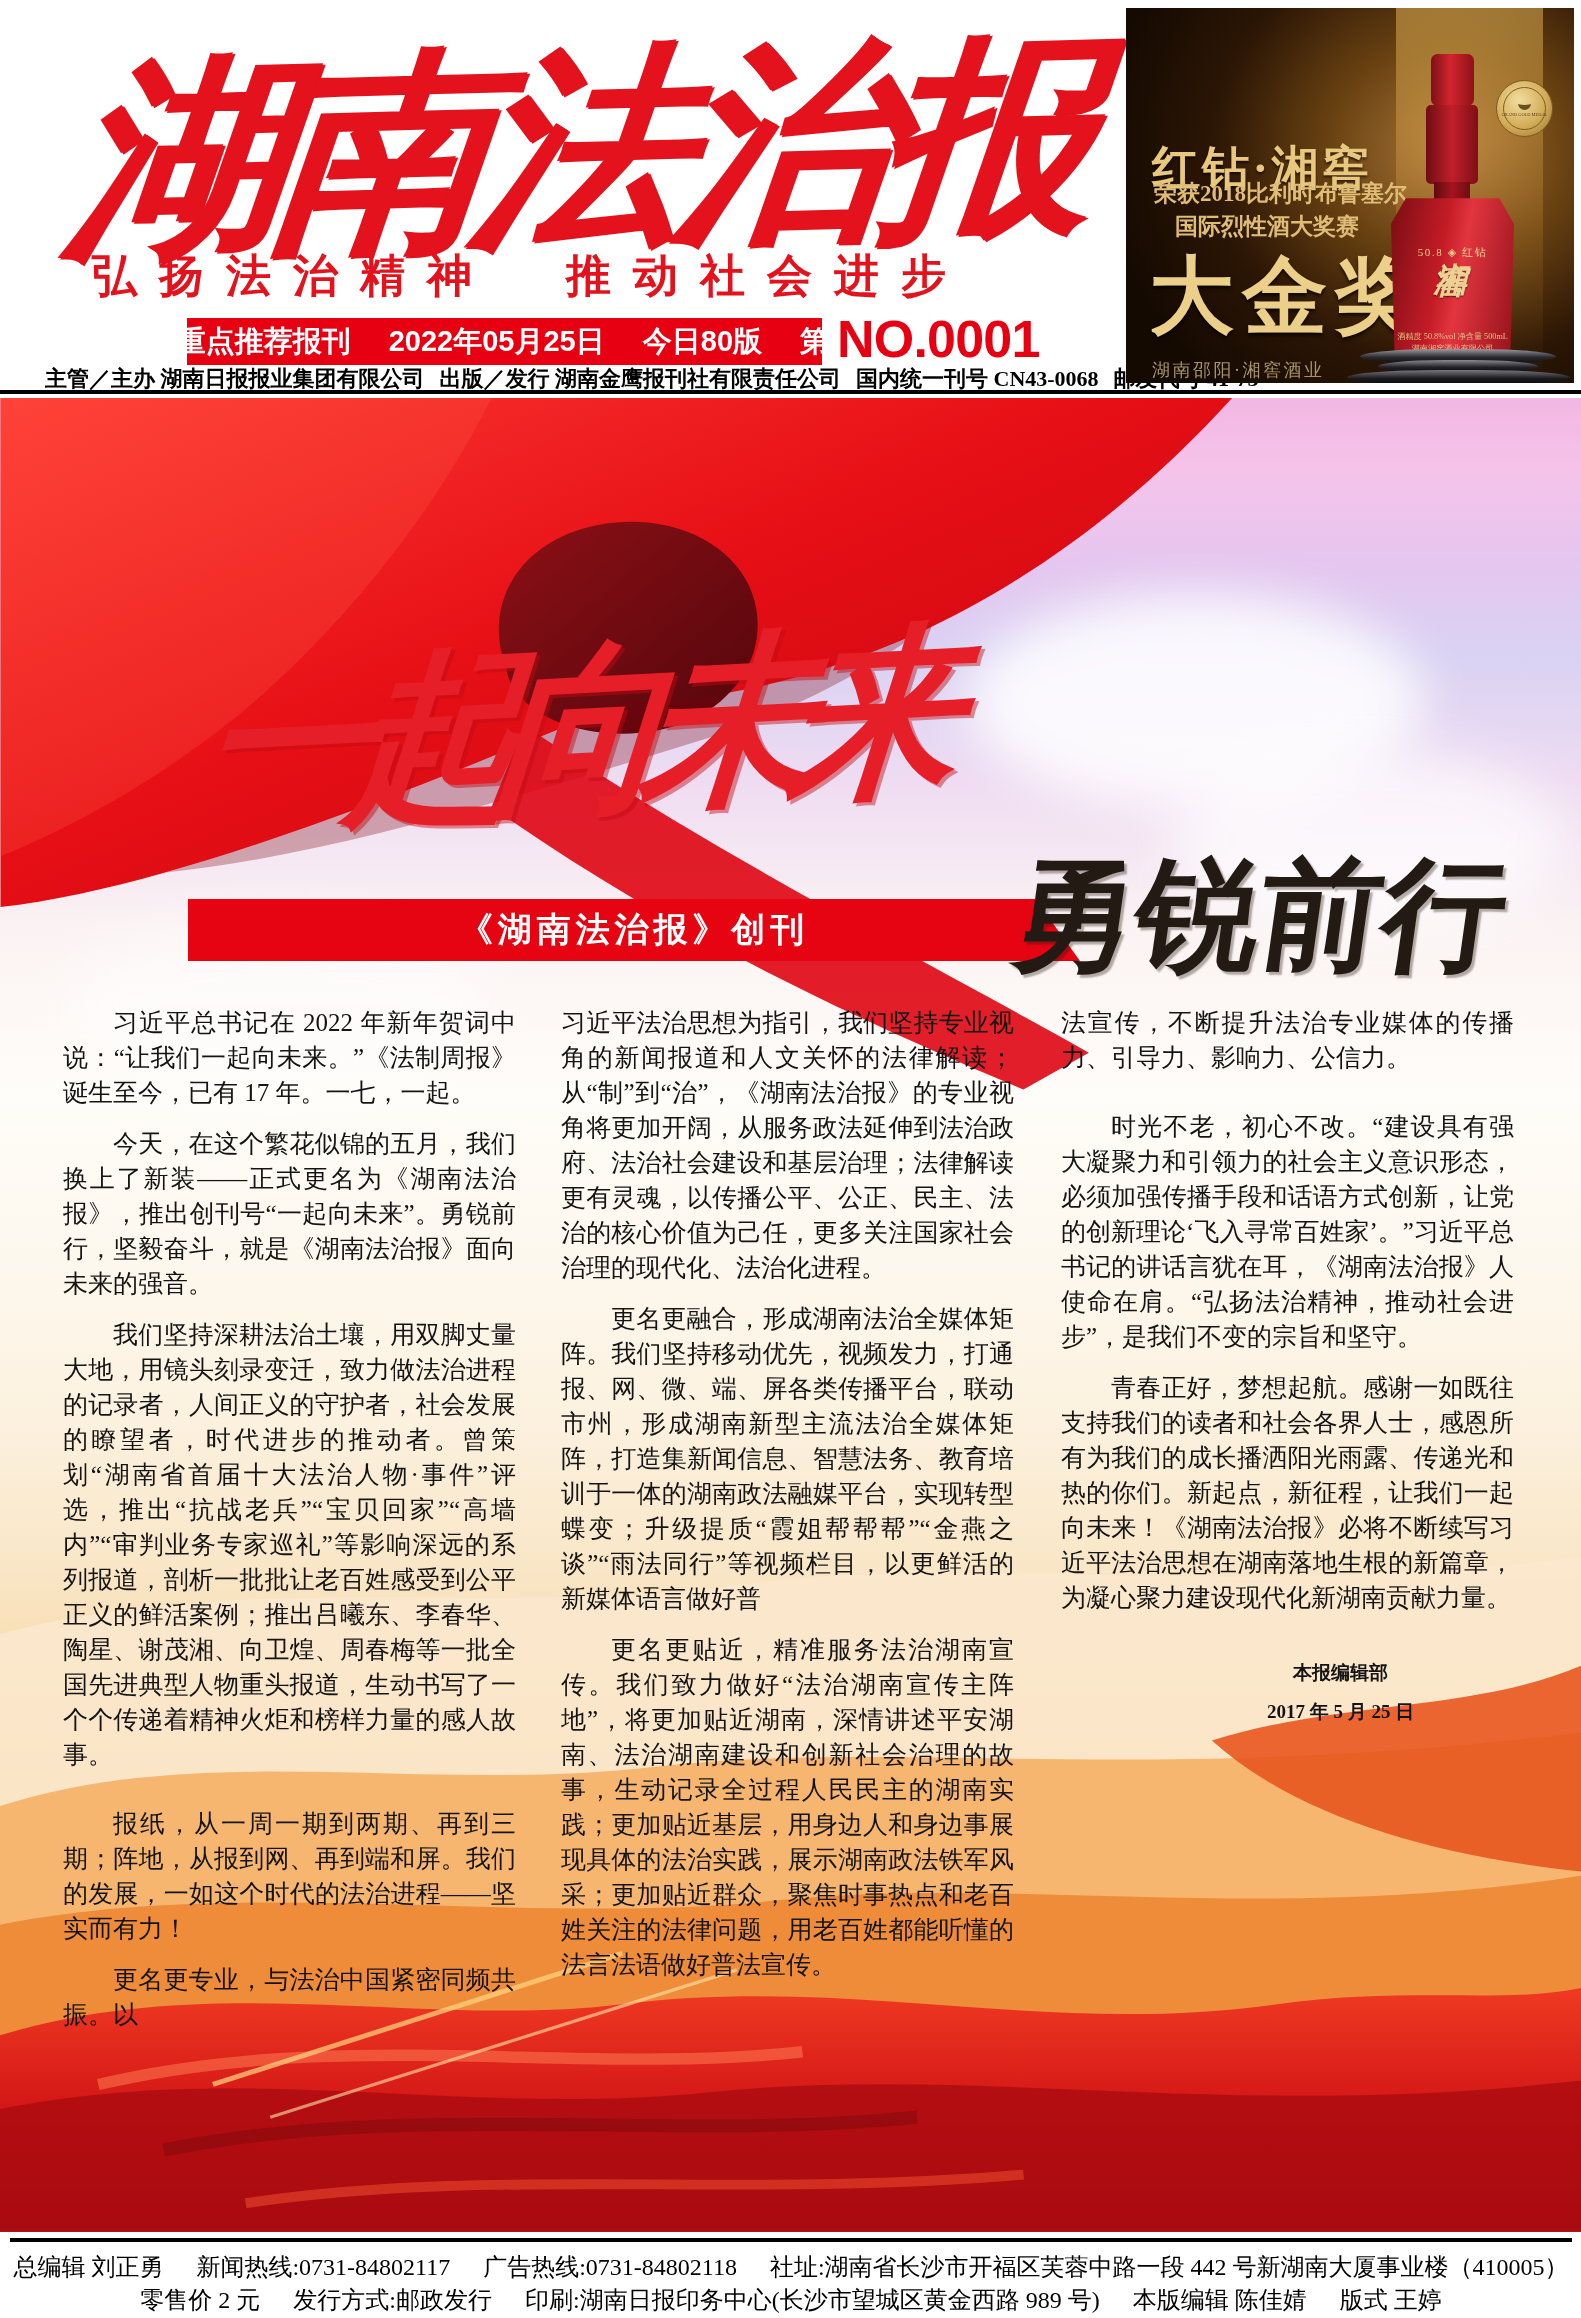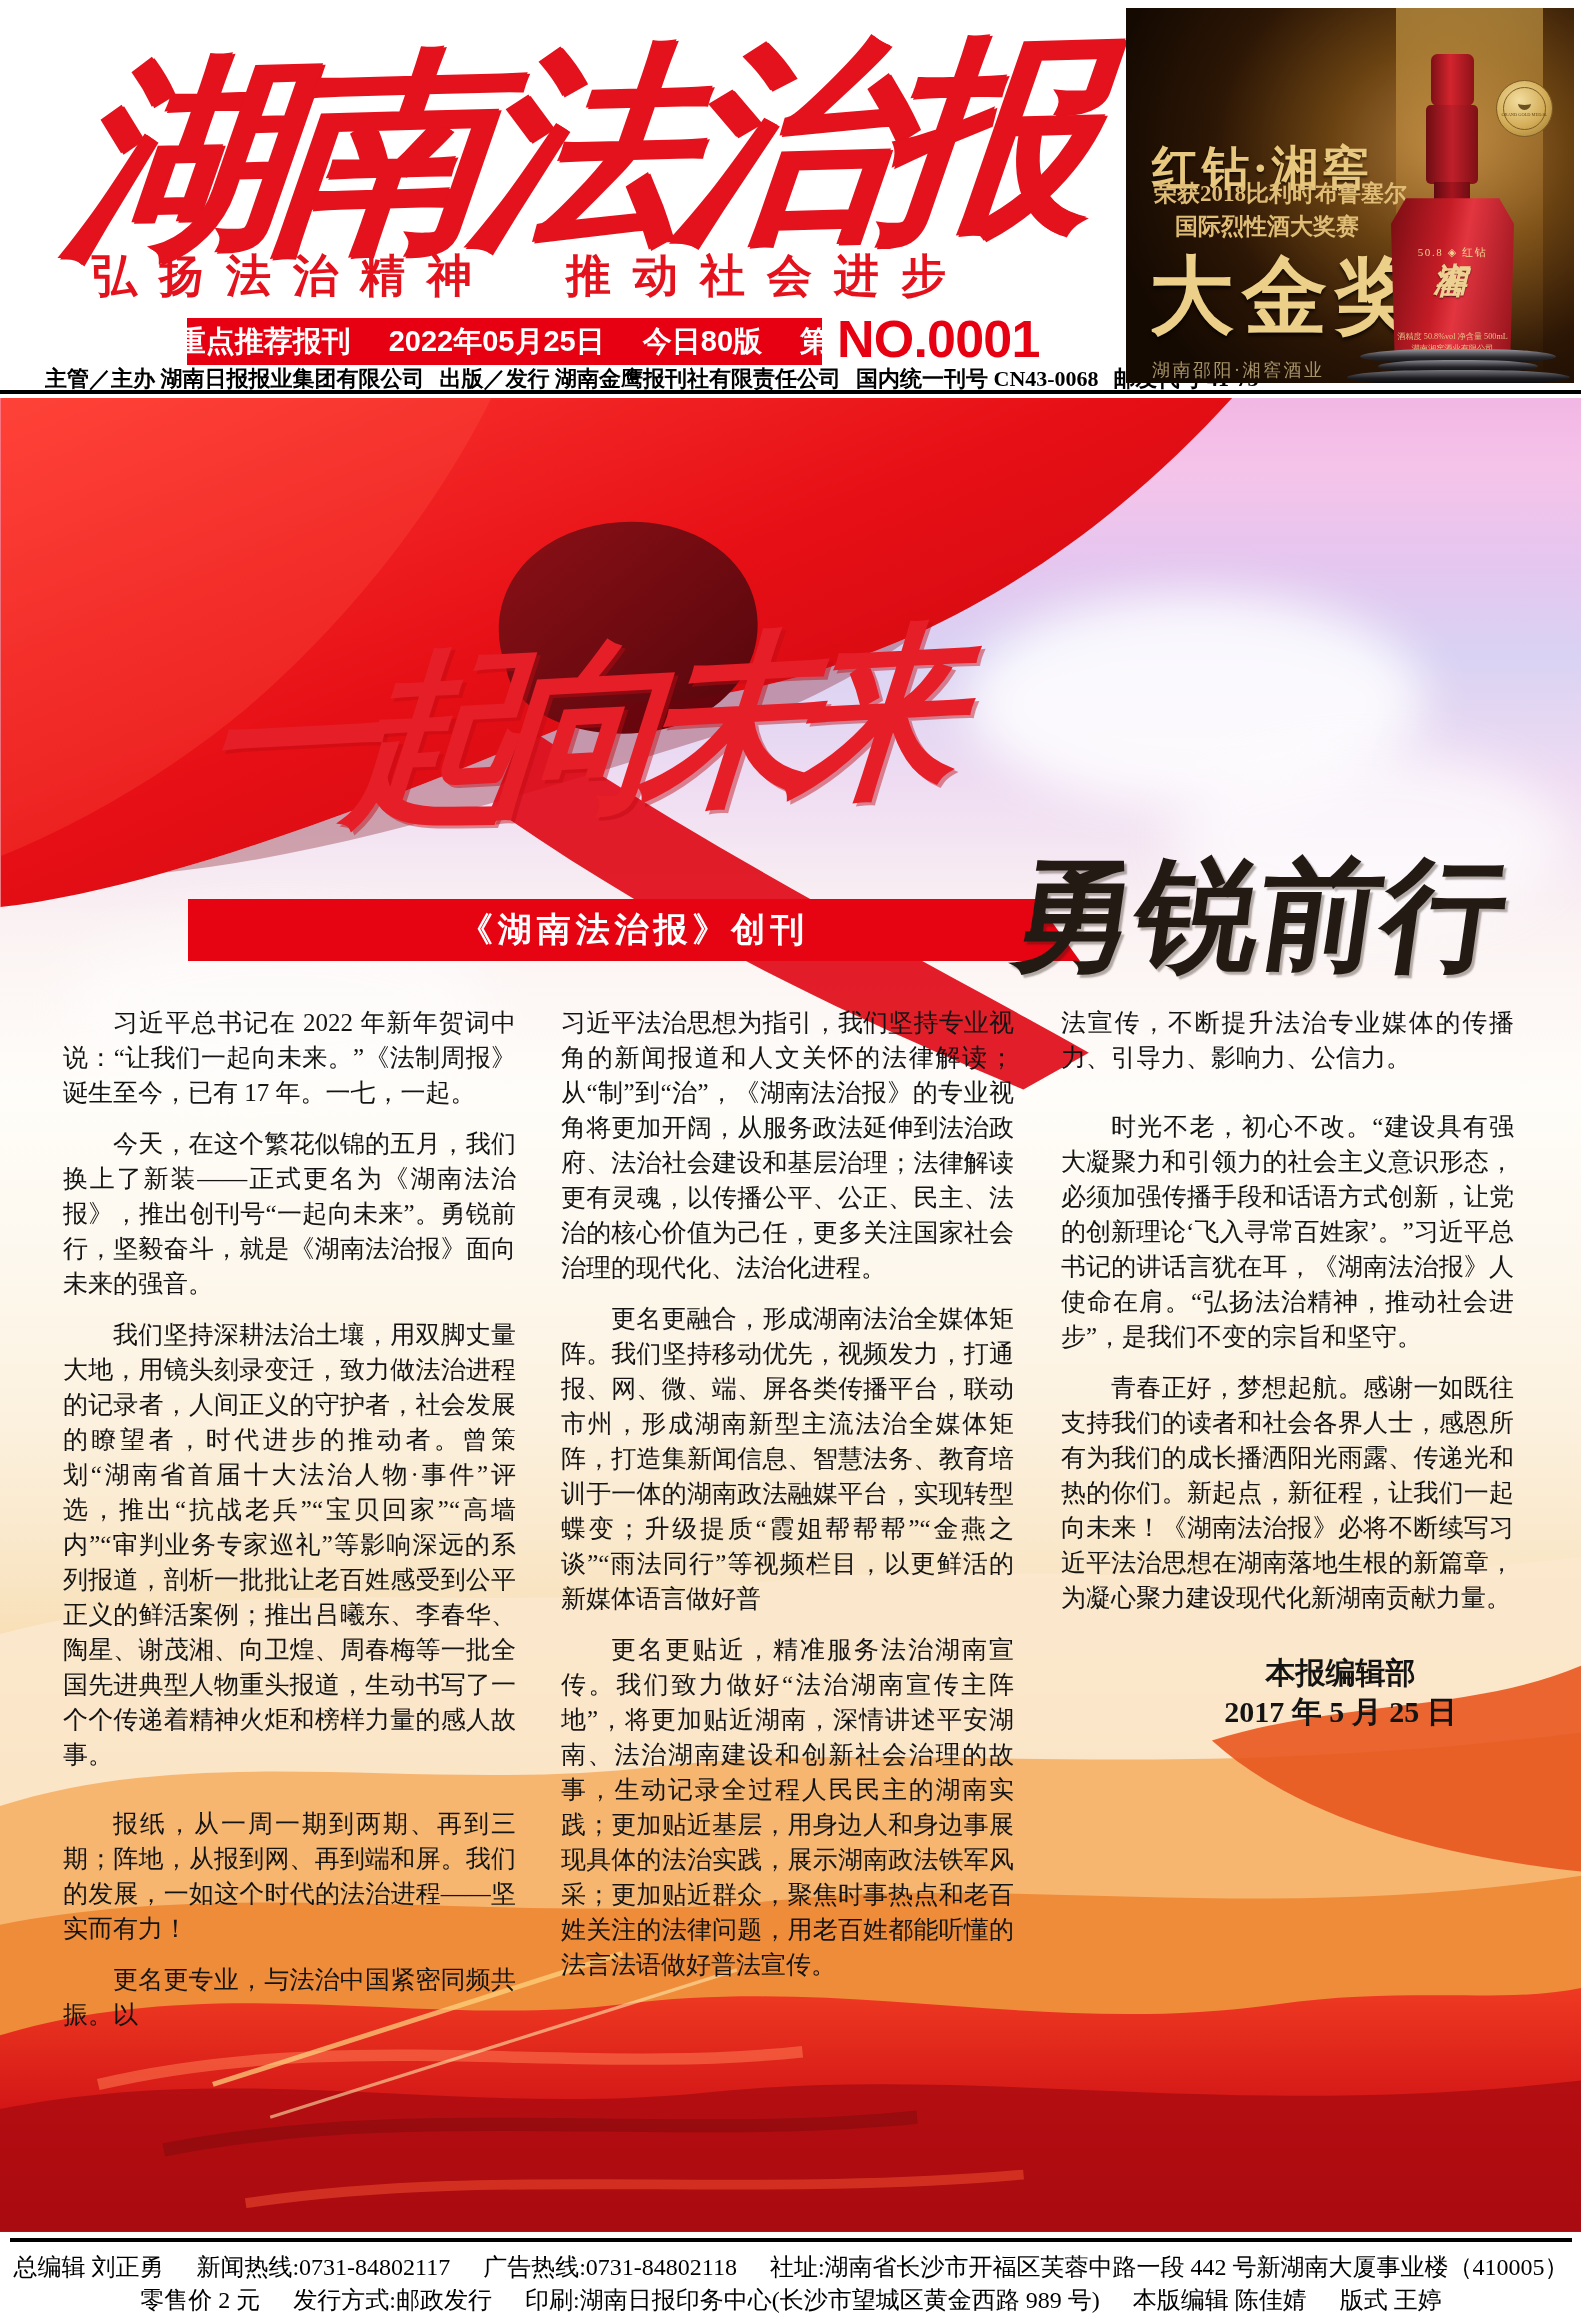--- a/index.html
+++ b/index.html
@@ -90,21 +90,21 @@
     font-size:123px;font-weight:900;color:#241a14;letter-spacing:0px;white-space:nowrap;line-height:1;
     transform:skewX(-8deg);text-shadow:3.3px 3.3px 1.6px rgba(40,25,15,.35);}
 
   
   .col{position:absolute;top:989px;width:485px;font-size:25px;line-height:35px;color:#141414;
     text-align:justify;}
   .col-1{left:47px;}  .col-2{left:545px;}  .col-3{left:1045px;}
   .col p{margin:16px;text-indent:2em;}
   .col p.no-indent{text-indent:0;}
   .col p.gap{margin-top:34px;}
-  .sig-block{margin-top:38px;text-align:center;font-weight:700;font-size:30px;line-height:39px;
+  .sig-block{margin-top:38px;text-align:center;font-weight:700;font-size:19px;line-height:39px;
     padding-left:106px;}
 
   
   .footer-rule{position:absolute;left:9.8px;top:2238px;width:1562px;height:4.1px;background:#000;}
   .footer-line{position:absolute;left:0;width:1582px;display:flex;justify-content:center;gap:33px;
     font-weight:400;font-size:24px;color:#000;white-space:nowrap;}
   .footer-1{top:2251px;}
   .footer-2{top:2284px;}
 </style>
 </head>

